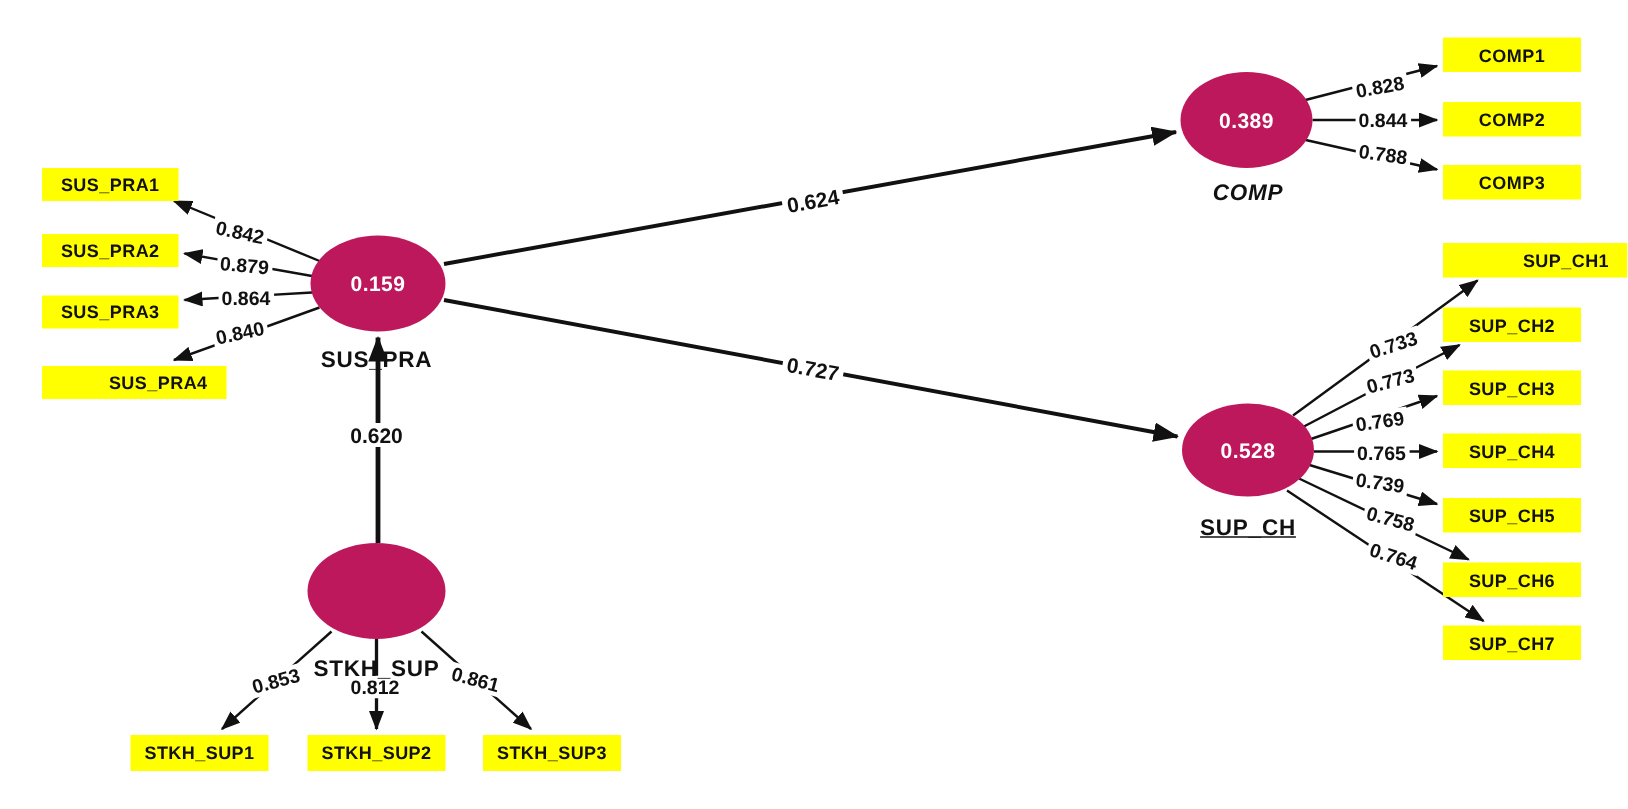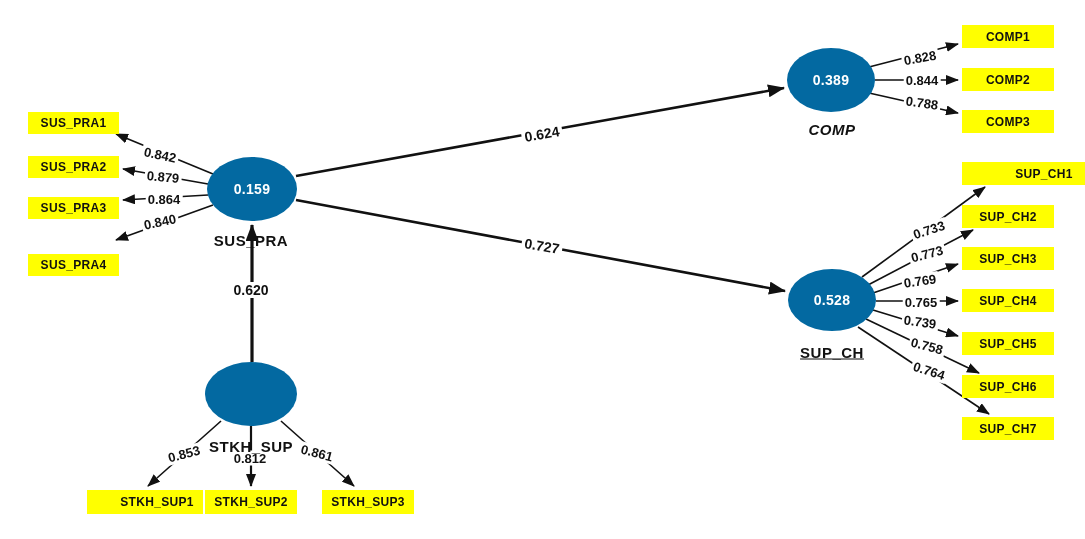--- a/index.html
+++ b/index.html
@@ -6,21 +6,21 @@
   .canvas{
     position:relative;
     width:1085px;height:539px;
     background:#ffffff;
     font-family:"Liberation Sans", sans-serif;
     overflow:hidden;
   }
   .canvas svg{position:absolute;left:0;top:0;z-index:1;}
   .latent{
     position:absolute;z-index:3;
-    background:#0369a1;
+    background:#be185d;
     border-radius:50%;
     display:flex;align-items:center;justify-content:center;
     color:#ffffff;font-weight:700;font-size:14px;letter-spacing:.3px;
   }
   .node-label{
     position:absolute;z-index:4;
     transform:translate(-50%,-50%);
     font-weight:700;font-size:15px;color:#111;letter-spacing:.5px;
     white-space:nowrap;
   }
@@ -99,35 +99,35 @@
   </div>
 
   <div class="node-label" style="left:251px;top:240px;">SUS_PRA</div>
   <div class="node-label" style="left:832px;top:129px;font-style:italic;">COMP</div>
   <div class="node-label" style="left:832px;top:352px;text-decoration:underline;">SUP_CH</div>
   <div class="node-label" style="left:251px;top:446px;">STKH_SUP</div>
 
   <div class="indicator" style="left:28px;top:112px;width:91px;height:22px;">SUS_PRA1</div>
   <div class="indicator" style="left:28px;top:156px;width:91px;height:22px;">SUS_PRA2</div>
   <div class="indicator" style="left:28px;top:197px;width:91px;height:22px;">SUS_PRA3</div>
-  <div class="indicator" style="left:28px;top:254px;width:91px;height:22px;">SUS_PRA4</div>
+  <div class="indicator" style="left:28px;top:244px;width:91px;height:22px;padding-left:32px;">SUS_PRA4</div>
 
   <div class="indicator" style="left:962px;top:25px;width:92px;height:23px;">COMP1</div>
   <div class="indicator" style="left:962px;top:68px;width:92px;height:23px;">COMP2</div>
   <div class="indicator" style="left:962px;top:110px;width:92px;height:23px;">COMP3</div>
 
   <div class="indicator" style="left:962px;top:162px;width:92px;height:23px;padding-left:36px;">SUP_CH1</div>
   <div class="indicator" style="left:962px;top:205px;width:92px;height:23px;">SUP_CH2</div>
   <div class="indicator" style="left:962px;top:247px;width:92px;height:23px;">SUP_CH3</div>
   <div class="indicator" style="left:962px;top:289px;width:92px;height:23px;">SUP_CH4</div>
   <div class="indicator" style="left:962px;top:332px;width:92px;height:23px;">SUP_CH5</div>
   <div class="indicator" style="left:962px;top:375px;width:92px;height:23px;">SUP_CH6</div>
   <div class="indicator" style="left:962px;top:417px;width:92px;height:23px;">SUP_CH7</div>
 
-  <div class="indicator" style="left:87px;top:490px;width:92px;height:24px;padding-left:24px;">STKH_SUP1</div>
+  <div class="indicator" style="left:87px;top:490px;width:92px;height:24px;">STKH_SUP1</div>
   <div class="indicator" style="left:205px;top:490px;width:92px;height:24px;">STKH_SUP2</div>
   <div class="indicator" style="left:322px;top:490px;width:92px;height:24px;">STKH_SUP3</div>
 
   <div class="loading" style="left:160px;top:155px;transform:translate(-50%,-50%) rotate(12deg);">0.842</div>
   <div class="loading" style="left:163px;top:177px;transform:translate(-50%,-50%) rotate(5deg);">0.879</div>
   <div class="loading" style="left:164px;top:199px;transform:translate(-50%,-50%);">0.864</div>
   <div class="loading" style="left:160px;top:222px;transform:translate(-50%,-50%) rotate(-12deg);">0.840</div>
 
   <div class="loading" style="left:920px;top:58px;transform:translate(-50%,-50%) rotate(-10deg);">0.828</div>
   <div class="loading" style="left:922px;top:80px;transform:translate(-50%,-50%);">0.844</div>

